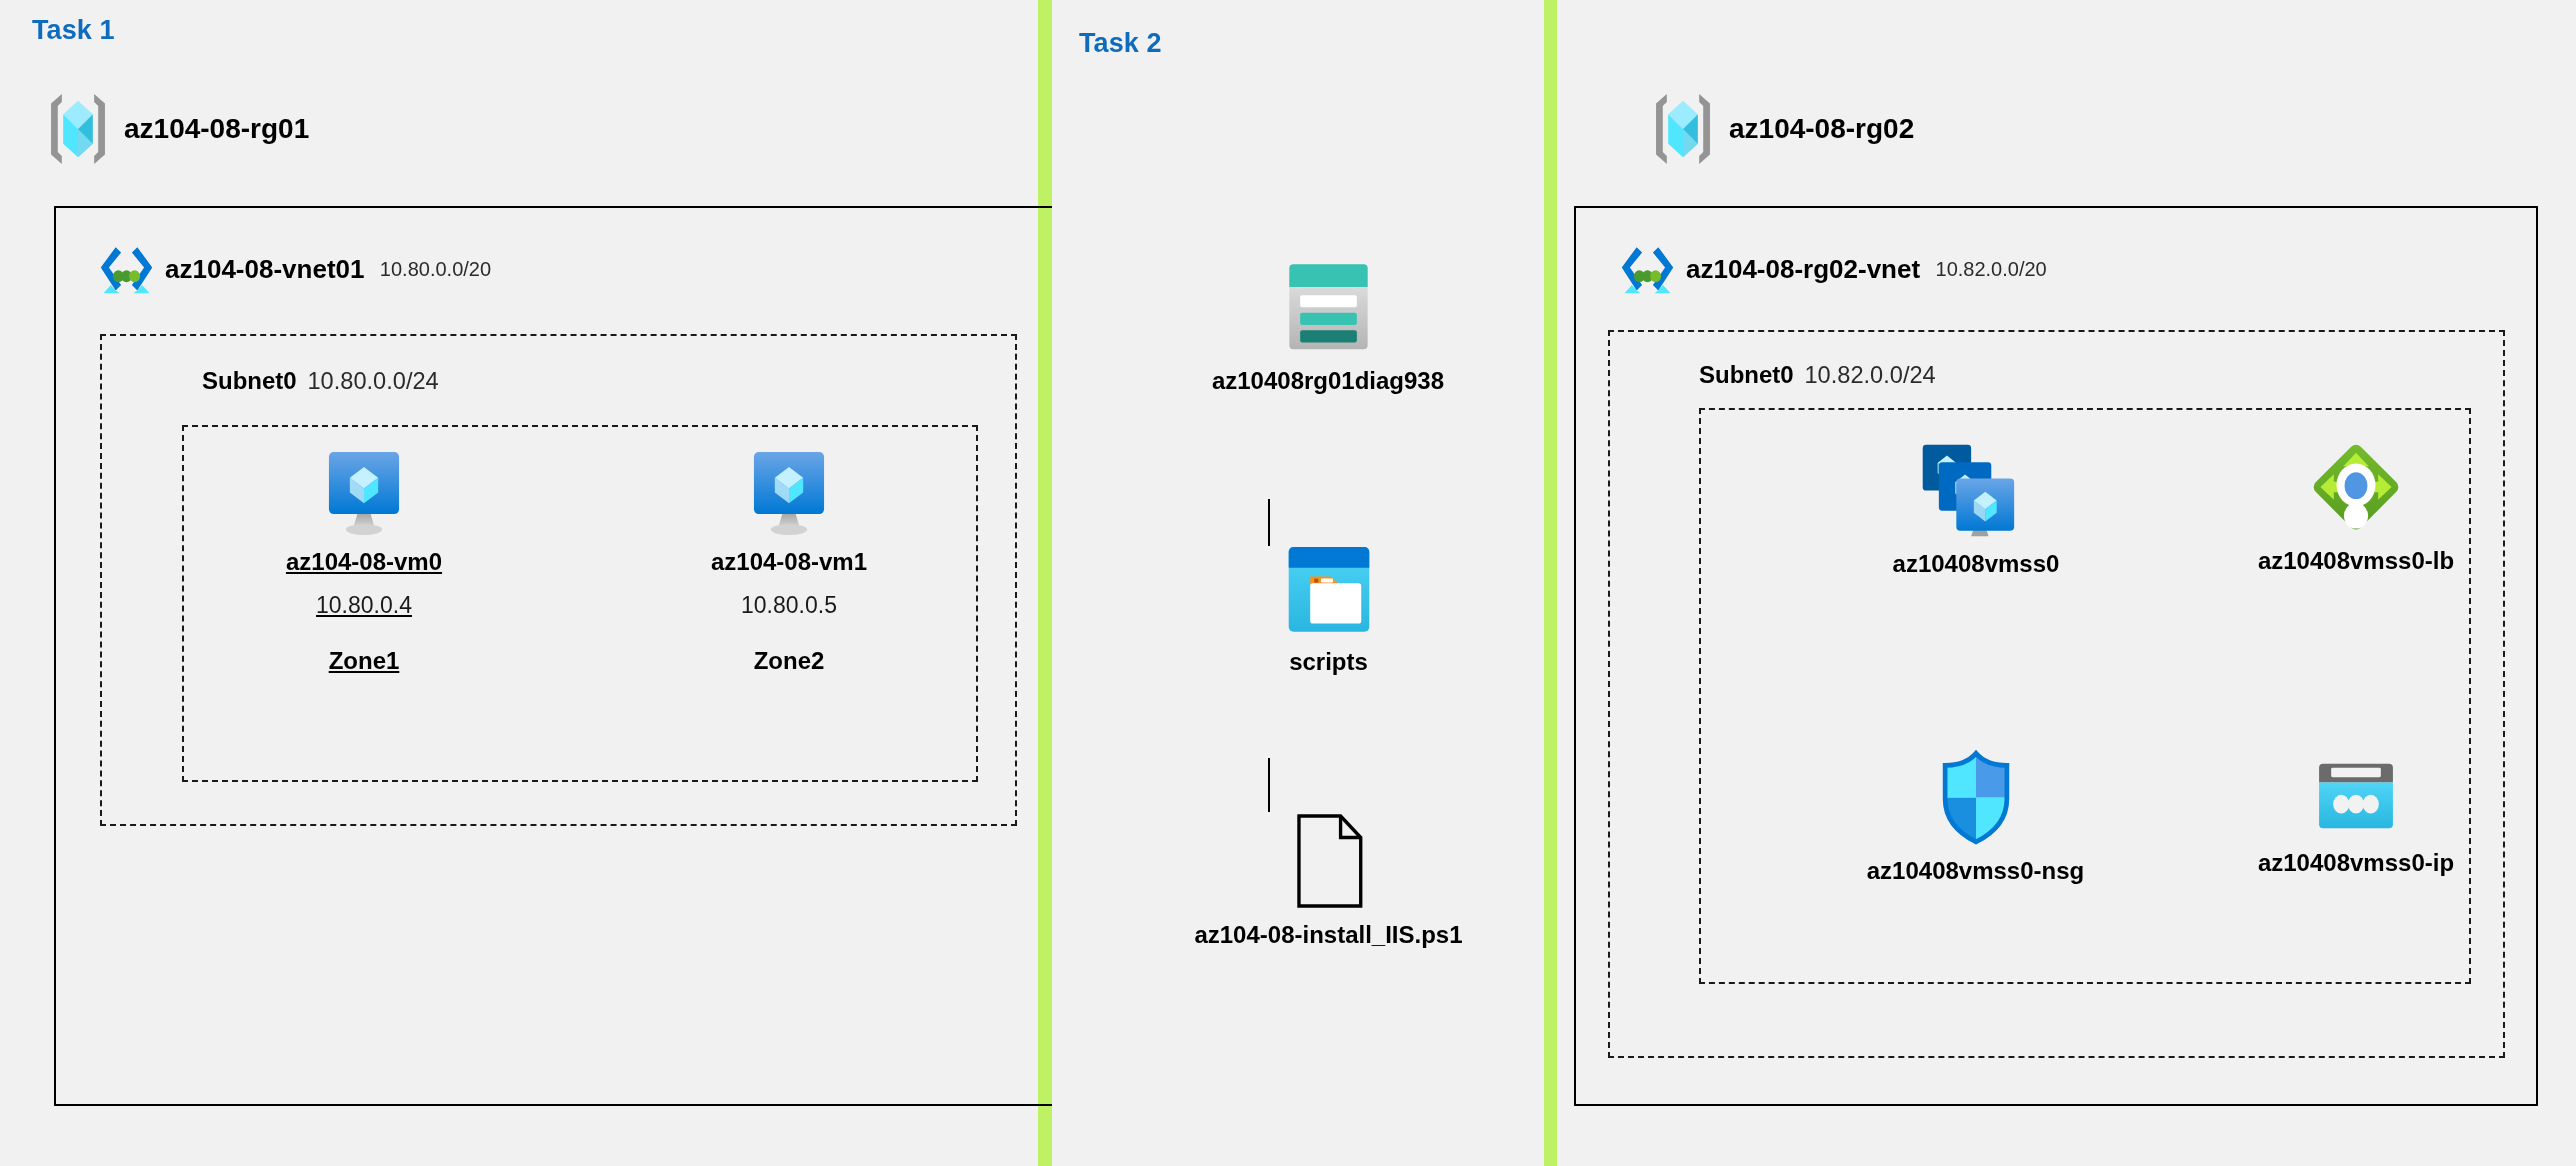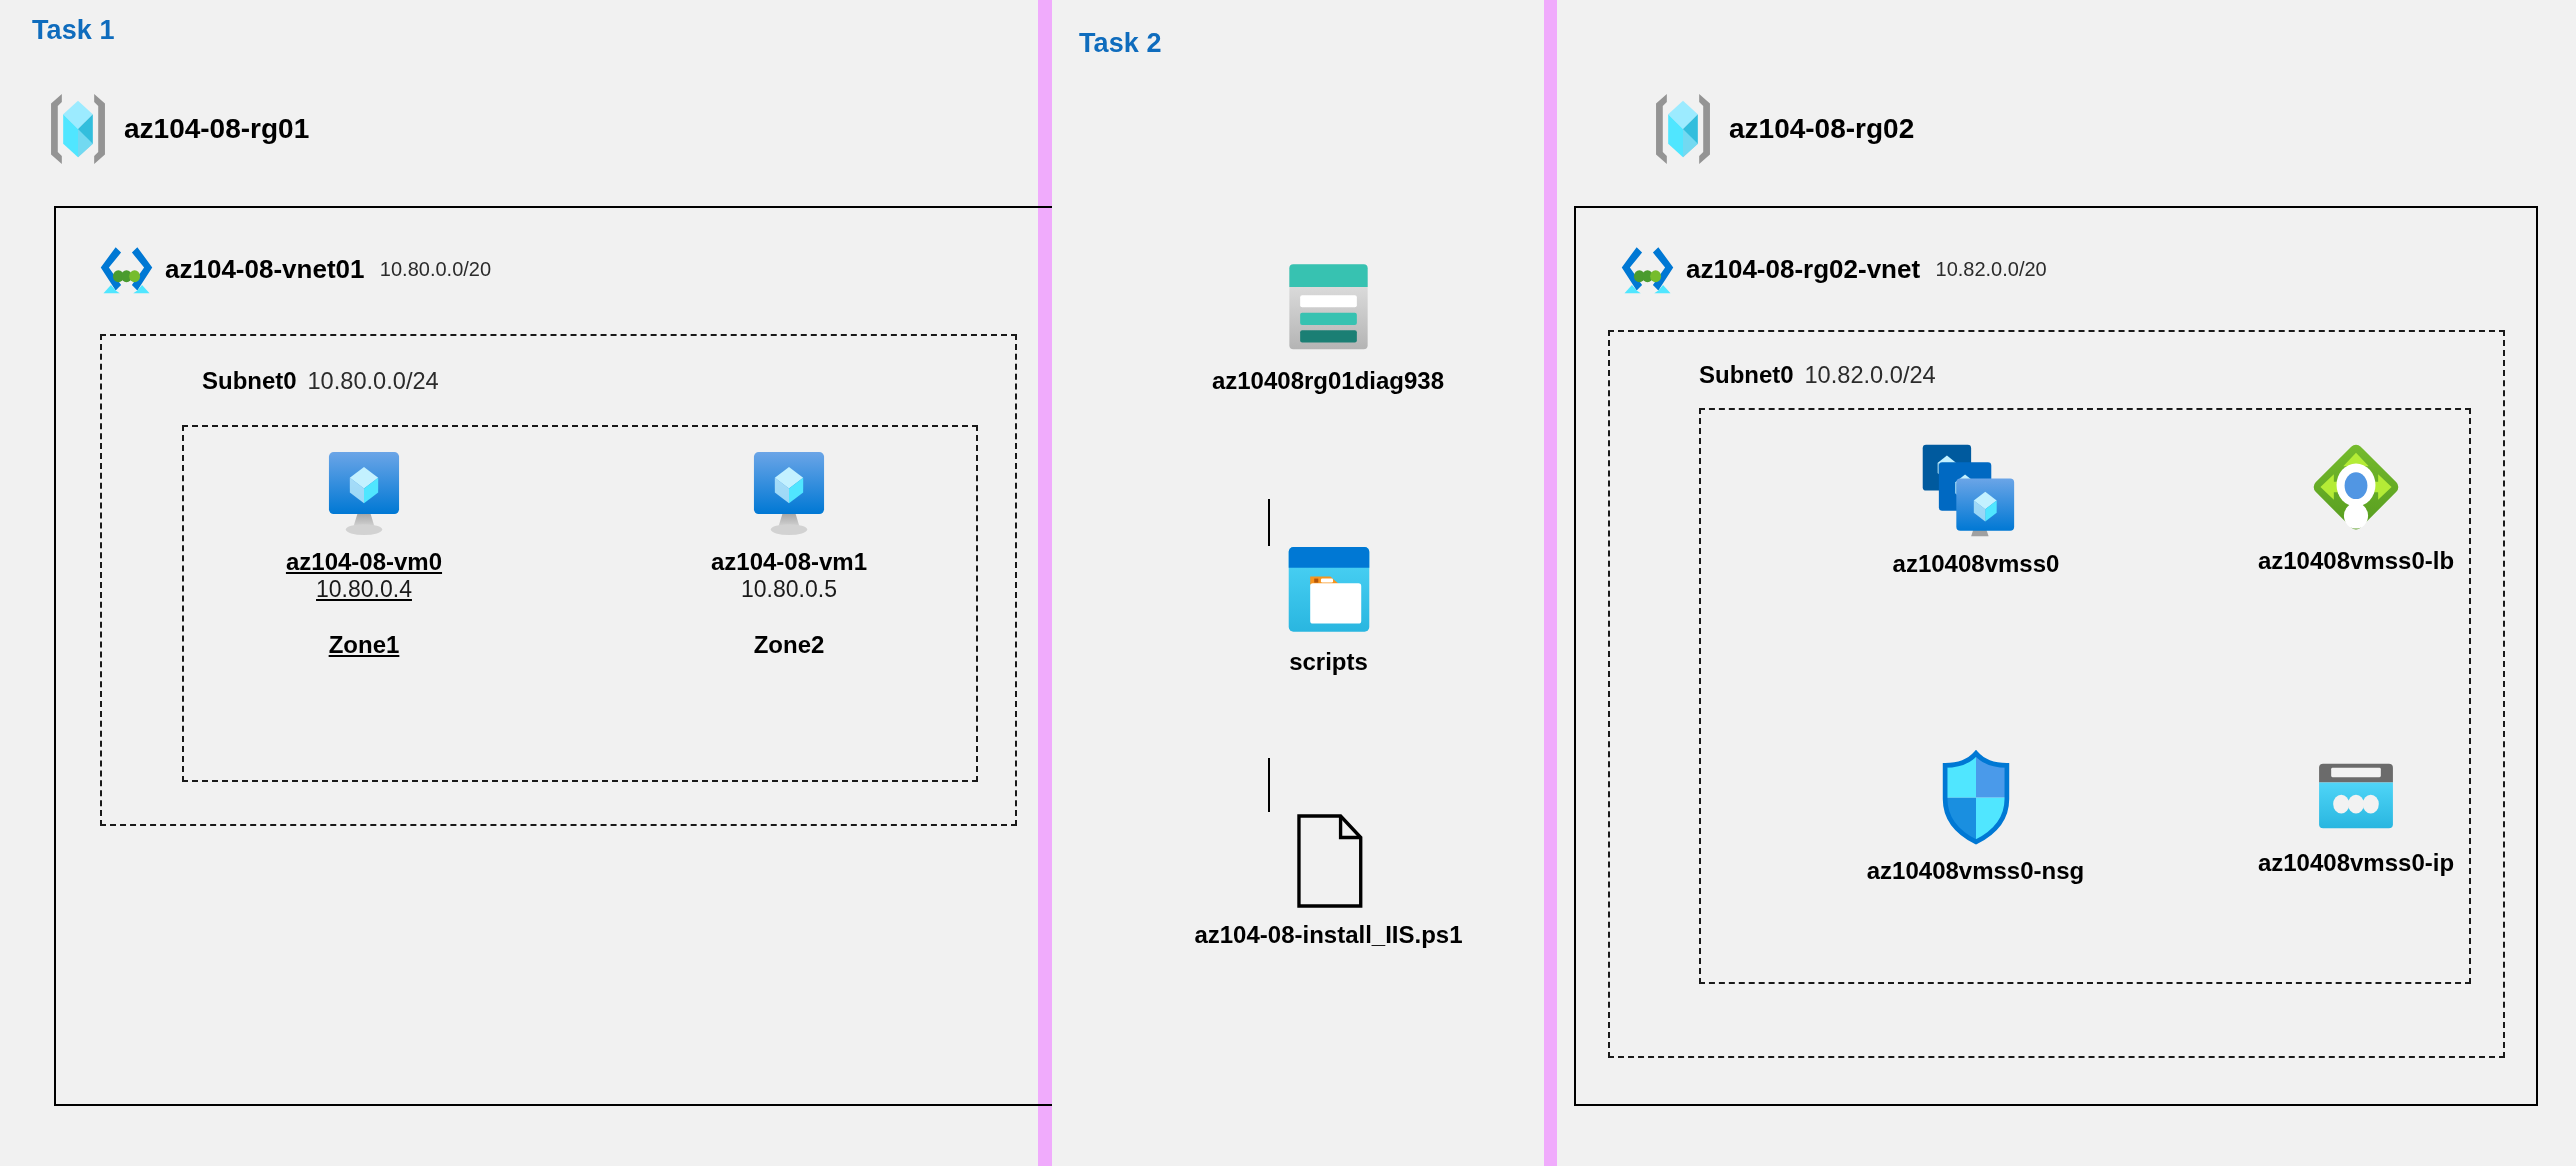--- a/index.html
+++ b/index.html
@@ -2,21 +2,21 @@
 <html style="font-size:10.8px"><head>
 <meta charset="utf-8">
 <style>
   * { box-sizing: border-box; margin: 0; padding: 0; }
   html, body {
     width: 2576px; height: 1166px;
     background: #ffffff;
     font-family: "Liberation Sans", sans-serif;
     overflow: hidden;
   }
-  .canvas { position: relative; width: 2576px; height: 1166px; background:#f0abfc; }
+  .canvas { position: relative; width: 2576px; height: 1166px; background:#bef264; }
 
   
   .panel { position: absolute; background: #f1f1f1; }
   #panel-task1 { left: 0px;    top: 0px; width: 1038px; height: 1166px; }
   #panel-task3 { left: 1557px; top: 0px; width: 1019px; height: 1166px; }
 
   .task-label {
     position: absolute;
     font-size: 27px; font-weight: bold; color: #0f6cbd;
     white-space: nowrap; letter-spacing: 0.1px;
@@ -54,21 +54,21 @@
 
   .subnet-row { position: absolute; display: flex; align-items: baseline; }
   #subnet-row-1 { left: 202px;  top: 367px; }
   #subnet-row-2 { left: 1699px; top: 361px; }
   .subnet-name { font-size: 24px; font-weight: bold; color: #000; }
   .subnet-cidr { font-size: 23.6px; color: #2b2b2b; margin-left: 10.8px; }
 
   
   .node { position: absolute; display: flex; flex-direction: column; align-items: center; }
   .node-label { font-size: 24px; font-weight: bold; color: #000; white-space: nowrap; margin-top: 10.8px; text-align:center; }
-  .node-sub   { font-size: 23px; font-weight: normal; color: #1a1a1a; white-space: nowrap; margin-top: 0; text-align:left; }
+  .node-sub   { font-size: 23px; font-weight: normal; color: #1a1a1a; white-space: nowrap; margin-top: 16px; text-align:left; }
   .node-zone  { font-size: 24px; font-weight: bold; color: #000; white-space: nowrap; margin-top: 28px; text-align:center; }
 
   #node-vm0    { left: 263px;  top: 448px; width: 202px; text-decoration: underline; }
   #node-vm1    { left: 688px; top: 448px; width: 202px; }
   #node-storage{ left: 1146px; top: 256px; width: 364px; }
   #node-scripts{ left: 1207px; top: 543px; width: 243px; }
   #node-psfile { left: 1079px; top: 812px; width: 499px; }
   #node-vmss   { left: 1787px; top: 438px;  width: 378px; }
   #node-lb     { left: 2167px; top: 438px;  width: 378px; }
   #node-nsg    { left: 1753px; top: 748px; width: 445px; }

